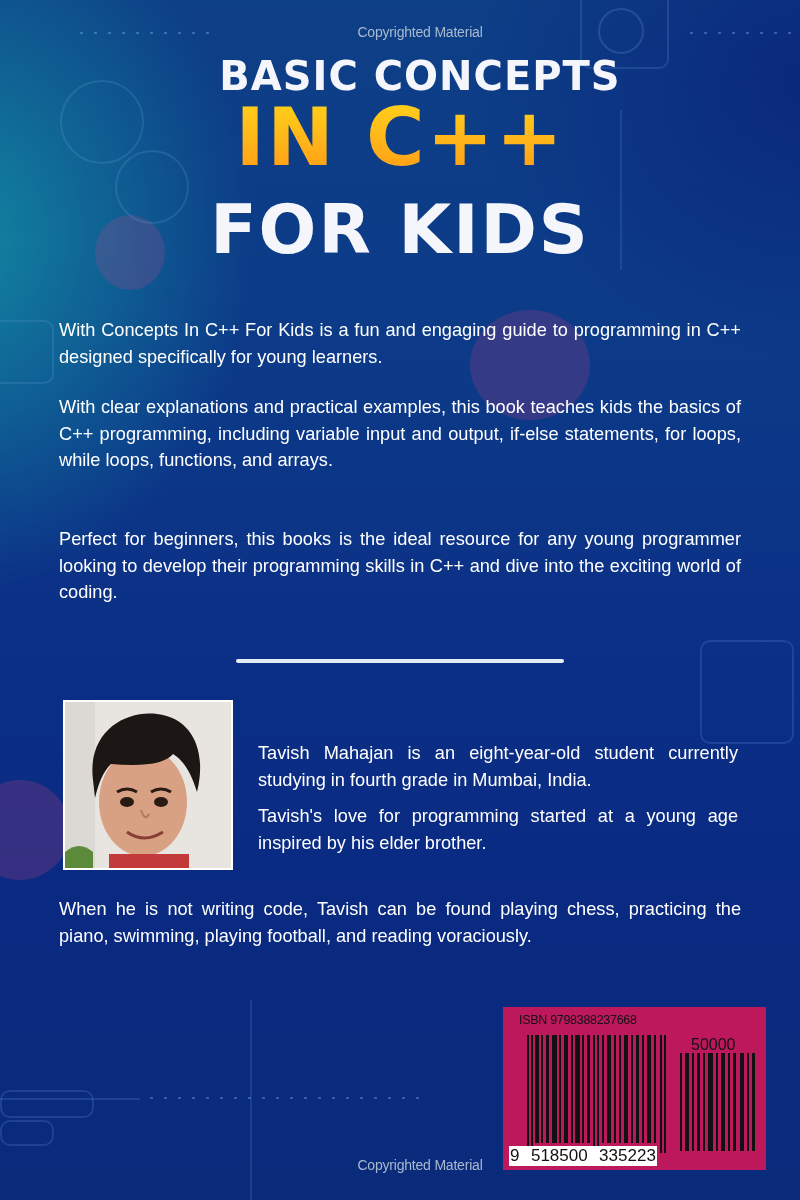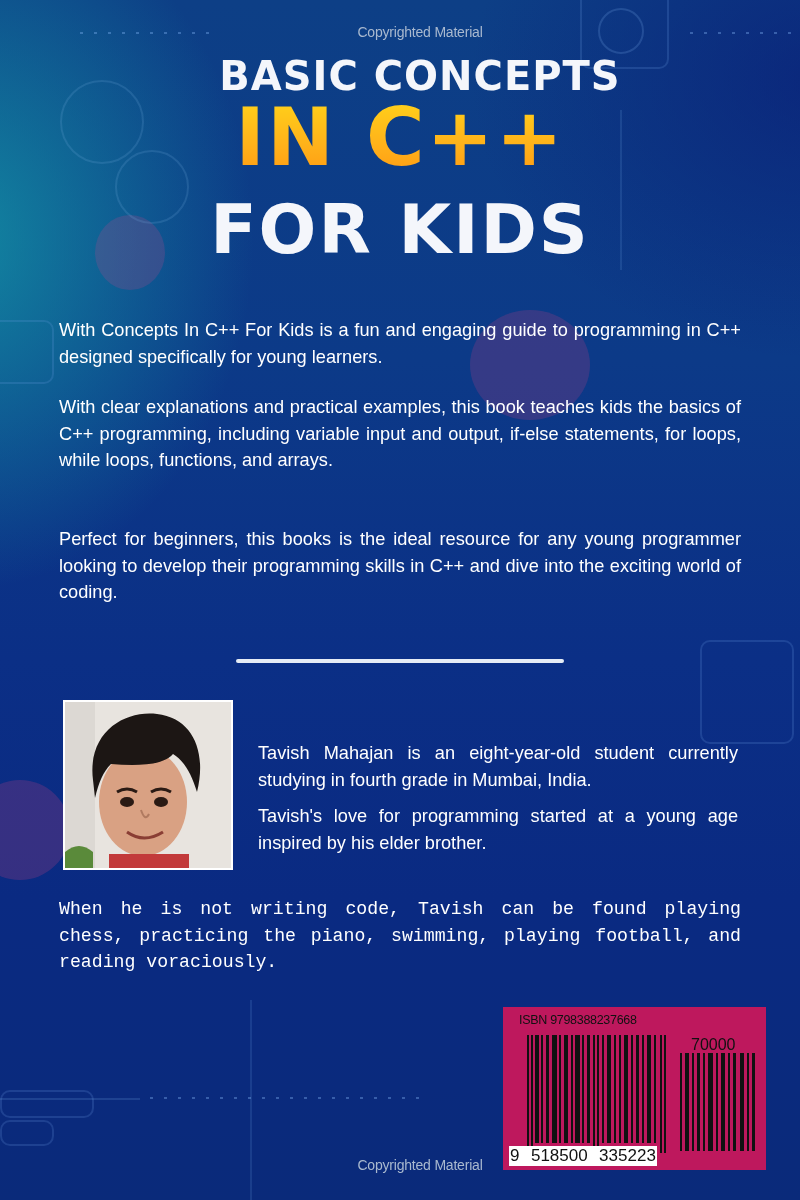--- a/index.html
+++ b/index.html
@@ -114,25 +114,25 @@
     <path d="M76 108 Q80 120 84 112" stroke="#b07a60" stroke-width="2" fill="none"></path>
     <path d="M62 130 Q79 142 98 130" stroke="#8a3e34" stroke-width="3" fill="none"></path>
     <rect x="44" y="152" width="80" height="16" fill="#c23a3a"></rect>
     <path d="M0 150 Q14 138 28 150 L28 166 L0 166 Z" fill="#5a8a3a"></path>
   </svg>
 </div>
 
 <div class="bio" style="top:740px;">Tavish Mahajan is an eight-year-old student currently studying in fourth grade in Mumbai, India.</div>
 <div class="bio" style="top:803px;">Tavish's love for programming started at a young age inspired by his elder brother.</div>
 
-<div class="para p-wide" style="top:896px;font-family:Liberation Mono, monospace;">When he is not writing code, Tavish can be found playing chess, practicing the piano, swimming, playing football, and reading voraciously.</div>
+<div class="para p-wide" style="top:896px;">When he is not writing code, Tavish can be found playing chess, practicing the piano, swimming, playing football, and reading voraciously.</div>
 
 <div class="barcode-box">
   <div class="isbn-label">ISBN 9798388237668</div>
-  <div class="addon-num">70000</div>
+  <div class="addon-num">50000</div>
   <svg class="bars-main" viewBox="0 0 140 118" preserveAspectRatio="none">
     <g fill="#111">
       <rect x="0" y="0" width="2" height="118"></rect>
         <rect x="4" y="0" width="2" height="118"></rect>
       <rect x="8" y="0" width="4" height="108"></rect>
         <rect x="14" y="0" width="2" height="108"></rect>
       <rect x="19" y="0" width="3" height="108"></rect>
         <rect x="25" y="0" width="5" height="108"></rect>
       <rect x="32" y="0" width="2" height="108"></rect>
         <rect x="37" y="0" width="4" height="108"></rect>

